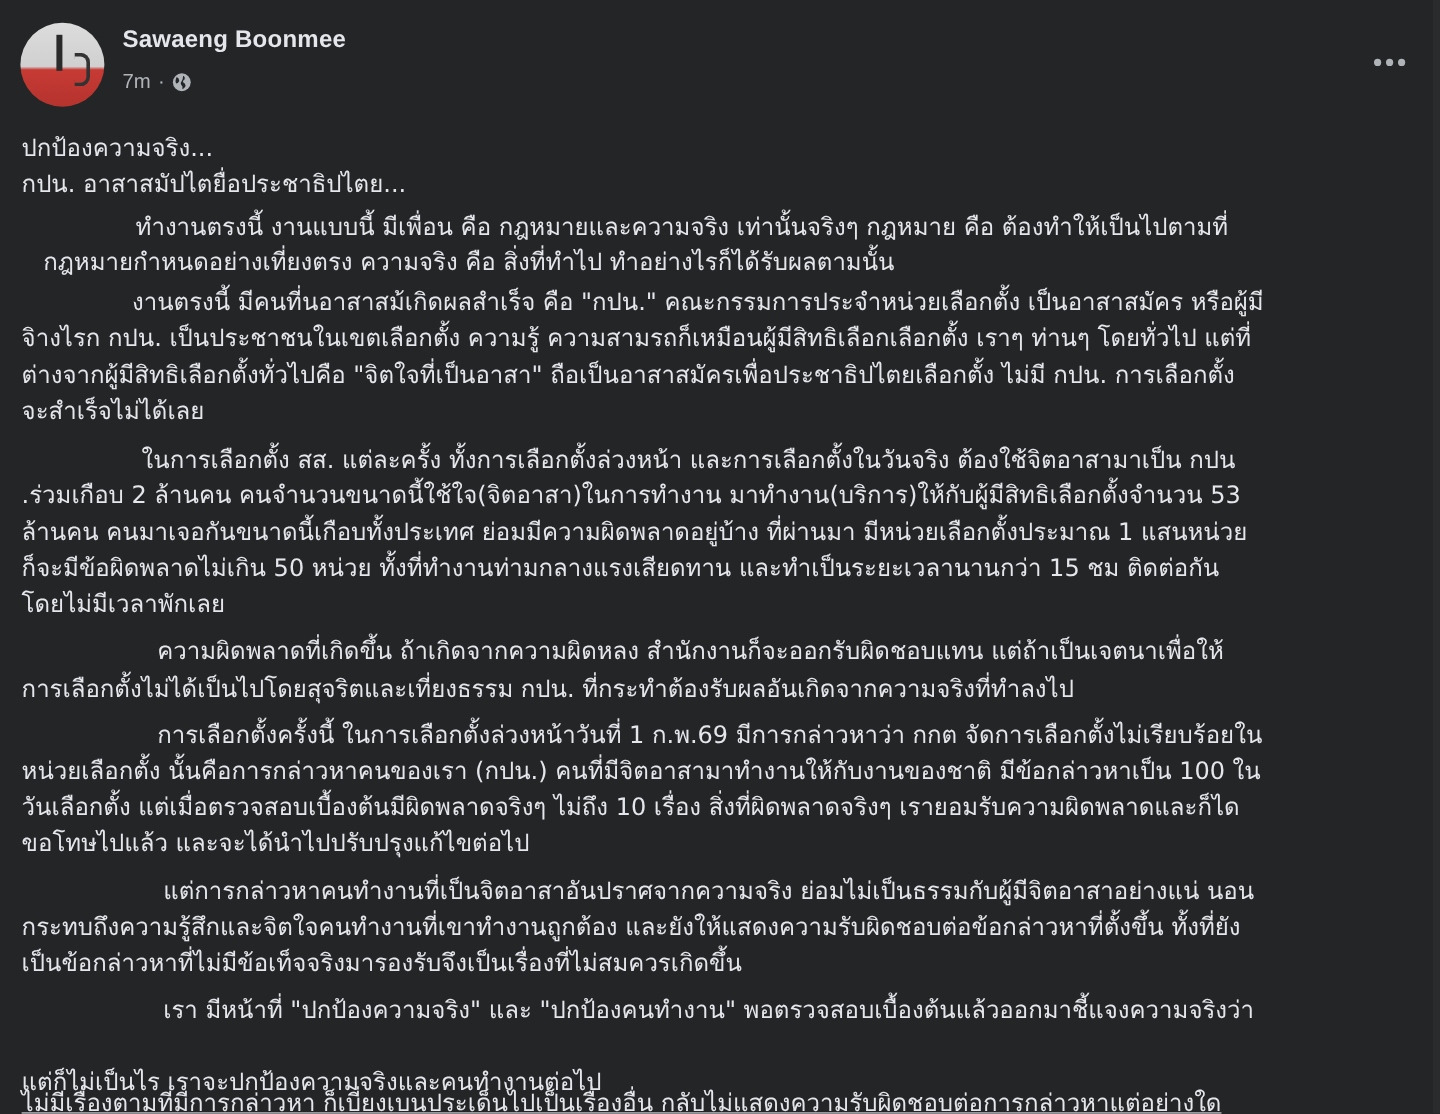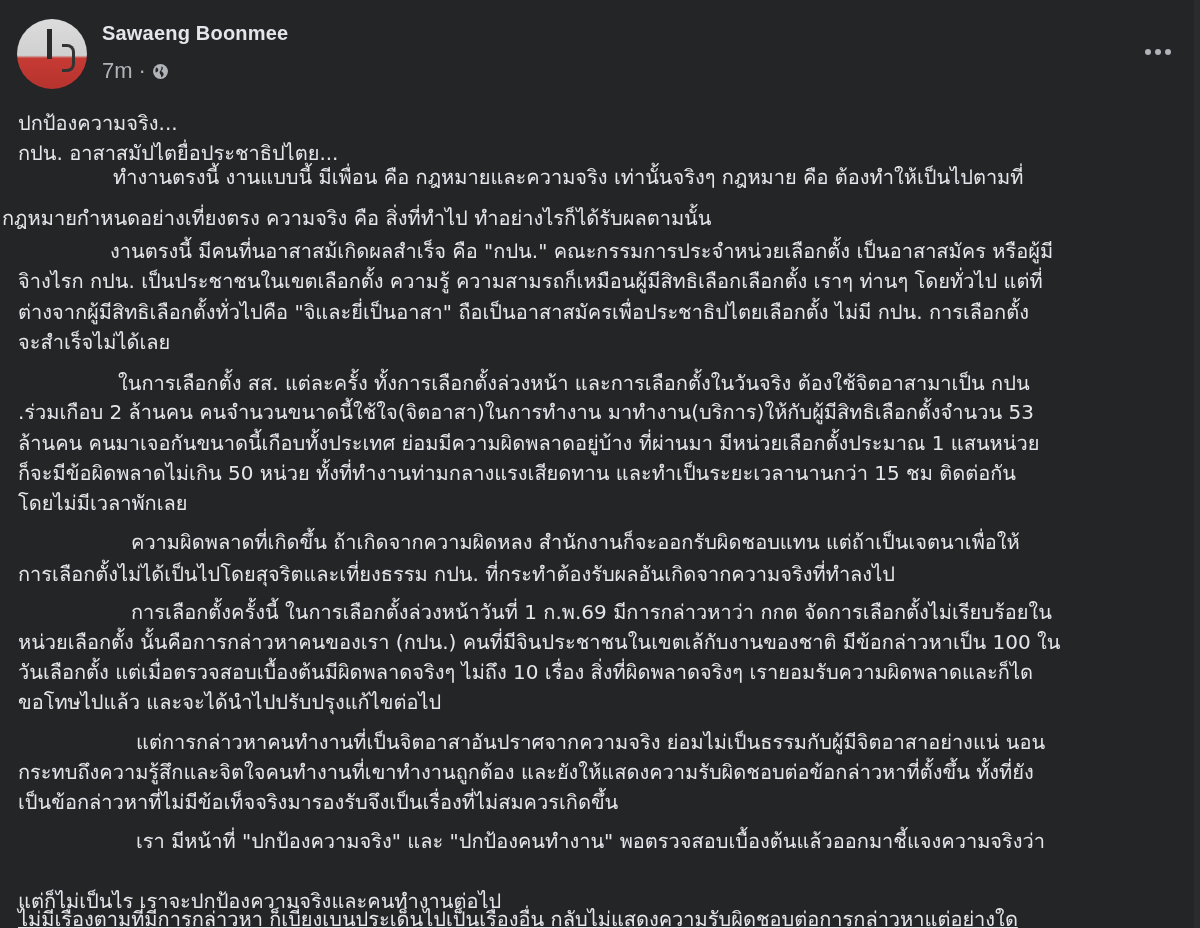--- a/index.html
+++ b/index.html
@@ -17,21 +17,21 @@
     background:linear-gradient(180deg,#dcdcdc 0%,#d0d0d0 52%,#c73a34 56%,#b5332e 100%);
   }
   .avatar .bar1 { position:absolute; left:30px; top:10px; width:5px; height:30px; background:#2a2a2a; }
   .avatar .bar2 { position:absolute; left:45px; top:25px; width:10px; height:22px; border:3px solid #333; border-left:none; border-radius:0 8px 8px 0; }
   .author {
     position:absolute; left:102px; top:22px;
     font-size:20px; font-weight:bold; color:#e4e6eb; letter-spacing:0.2px;
     font-family:"Liberation Sans",sans-serif;
   }
   .meta {
-    position:absolute; left:102px; top:58px; font-size:22px; color:#b0b3b8;
+    position:absolute; left:102px; top:58px; font-size:17px; color:#b0b3b8;
     display:flex; align-items:center; gap:6px;
     font-family:"Liberation Sans",sans-serif;
   }
   .globe { width:17px; height:17px; display:inline-block; }
   .more {
     position:absolute; left:1140px; top:40px; width:36px; height:24px;
     display:flex; align-items:center; justify-content:center; gap:4px; cursor:pointer;
   }
   .more span { width:6px; height:6px; border-radius:50%; background:#b0b3b8; display:block; }
   .line {
@@ -61,35 +61,35 @@
   </div>
   <div class="more">
     <span></span>
     <span></span>
     <span></span>
   </div>
 
   <div id="post-body">
     <div class="line" style="left: 18px; top: 108px;">ปกป้องความจริง...</div>
     <div class="line" style="left: 18px; top: 138px;">กปน. อาสาสมัปไตยื่อประชาธิปไตย...</div>
-    <div class="line" style="left: 113px; top: 162px;">ทำงานตรงนี้ งานแบบนี้ มีเพื่อน คือ กฎหมายและความจริง เท่านั้นจริงๆ  กฎหมาย คือ ต้องทำให้เป็นไปตามที่</div>
-    <div class="line" style="left: 2px; top: 203px;">กฎหมายกำหนดอย่างเที่ยงตรง ความจริง คือ สิ่งที่ทำไป ทำอย่างไรก็ได้รับผลตามนั้น</div>
+    <div class="line" style="left: 113px; top: 174px;">ทำงานตรงนี้ งานแบบนี้ มีเพื่อน คือ กฎหมายและความจริง เท่านั้นจริงๆ  กฎหมาย คือ ต้องทำให้เป็นไปตามที่</div>
+    <div class="line" style="left: 36px; top: 203px;">กฎหมายกำหนดอย่างเที่ยงตรง ความจริง คือ สิ่งที่ทำไป ทำอย่างไรก็ได้รับผลตามนั้น</div>
     <div class="line" style="left: 110px; top: 236px;">งานตรงนี้ มีคนที่นอาสาสม้เกิดผลสำเร็จ คือ "กปน." คณะกรรมการประจำหน่วยเลือกตั้ง เป็นอาสาสมัคร หรือผู้มี</div>
     <div class="line" style="left: 18px; top: 266px;">จิางไรก กปน. เป็นประชาชนในเขตเลือกตั้ง ความรู้ ความสามรถก็เหมือนผู้มีสิทธิเลือกเลือกตั้ง เราๆ ท่านๆ โดยทั่วไป แต่ที่</div>
-    <div class="line" style="left: 18px; top: 297px;">ต่างจากผู้มีสิทธิเลือกตั้งทั่วไปคือ  "จิและยี่เป็นอาสา" ถือเป็นอาสาสมัครเพื่อประชาธิปไตยเลือกตั้ง ไม่มี กปน. การเลือกตั้ง</div>
+    <div class="line" style="left: 18px; top: 297px;">ต่างจากผู้มีสิทธิเลือกตั้งทั่วไปคือ  "จิตใจที่เป็นอาสา" ถือเป็นอาสาสมัครเพื่อประชาธิปไตยเลือกตั้ง ไม่มี กปน. การเลือกตั้ง</div>
     <div class="line" style="left: 18px; top: 327px;">จะสำเร็จไม่ได้เลย</div>
     <div class="line" style="left: 118px; top: 368px;">ในการเลือกตั้ง สส. แต่ละครั้ง ทั้งการเลือกตั้งล่วงหน้า และการเลือกตั้งในวันจริง ต้องใช้จิตอาสามาเป็น กปน</div>
     <div class="line" style="left: 18px; top: 397px;">.ร่วมเกือบ 2 ล้านคน คนจำนวนขนาดนี้ใช้ใจ(จิตอาสา)ในการทำงาน มาทำงาน(บริการ)ให้กับผู้มีสิทธิเลือกตั้งจำนวน 53</div>
     <div class="line" style="left: 18px; top: 428px; text-align: right;">ล้านคน คนมาเจอกันขนาดนี้เกือบทั้งประเทศ ย่อมมีความผิดพลาดอยู่บ้าง ที่ผ่านมา มีหน่วยเลือกตั้งประมาณ 1 แสนหน่วย</div>
     <div class="line" style="left: 18px; top: 458px;">ก็จะมีข้อผิดพลาดไม่เกิน 50 หน่วย ทั้งที่ทำงานท่ามกลางแรงเสียดทาน และทำเป็นระยะเวลานานกว่า 15 ชม ติดต่อกัน</div>
     <div class="line" style="left: 18px; top: 488px;">โดยไม่มีเวลาพักเลย</div>
     <div class="line" style="left: 131px; top: 527px;">ความผิดพลาดที่เกิดขึ้น ถ้าเกิดจากความผิดหลง สำนักงานก็จะออกรับผิดชอบแทน แต่ถ้าเป็นเจตนาเพื่อให้</div>
     <div class="line" style="left: 18px; top: 559px;">การเลือกตั้งไม่ได้เป็นไปโดยสุจริตและเที่ยงธรรม กปน. ที่กระทำต้องรับผลอันเกิดจากความจริงที่ทำลงไป</div>
     <div class="line" style="left: 131px; top: 597px;">การเลือกตั้งครั้งนี้ ในการเลือกตั้งล่วงหน้าวันที่ 1 ก.พ.69 มีการกล่าวหาว่า กกต จัดการเลือกตั้งไม่เรียบร้อยใน</div>
-    <div class="line" style="left: 18px; top: 627px;">หน่วยเลือกตั้ง นั้นคือการกล่าวหาคนของเรา (กปน.) คนที่มีจินประชาชนในเขตเล้กับงานของชาติ มีข้อกล่าวหาเป็น 100 ใน</div>
+    <div class="line" style="left: 18px; top: 627px;">หน่วยเลือกตั้ง นั้นคือการกล่าวหาคนของเรา (กปน.) คนที่มีจิตอาสามาทำงานให้กับงานของชาติ มีข้อกล่าวหาเป็น 100 ใน</div>
     <div class="line" style="left: 18px; top: 657px;">วันเลือกตั้ง แต่เมื่อตรวจสอบเบื้องต้นมีผิดพลาดจริงๆ ไม่ถึง 10 เรื่อง สิ่งที่ผิดพลาดจริงๆ เรายอมรับความผิดพลาดและก็ได</div>
     <div class="line" style="left: 18px; top: 687px;">ขอโทษไปแล้ว และจะได้นำไปปรับปรุงแก้ไขต่อไป</div>
     <div class="line" style="left: 136px; top: 727px;">แต่การกล่าวหาคนทำงานที่เป็นจิตอาสาอันปราศจากความจริง ย่อมไม่เป็นธรรมกับผู้มีจิตอาสาอย่างแน่ นอน</div>
     <div class="line" style="left: 18px; top: 757px;">กระทบถึงความรู้สึกและจิตใจคนทำงานที่เขาทำงานถูกต้อง และยังให้แสดงความรับผิดชอบต่อข้อกล่าวหาที่ตั้งขึ้น ทั้งที่ยัง</div>
     <div class="line" style="left: 18px; top: 787px;">เป็นข้อกล่าวหาที่ไม่มีข้อเท็จจริงมารองรับจึงเป็นเรื่องที่ไม่สมควรเกิดขึ้น</div>
     <div class="line" style="left: 136px; top: 826px;">เรา มีหน้าที่ "ปกป้องความจริง" และ "ปกป้องคนทำงาน" พอตรวจสอบเบื้องต้นแล้วออกมาชี้แจงความจริงว่า</div>
     <div class="line" style="left: 18px; top: 904px; text-decoration: underline;">ไม่มีเรื่องตามที่มีการกล่าวหา ก็เบี่ยงเบนประเด็นไปเป็นเรื่องอื่น กลับไม่แสดงความรับผิดชอบต่อการกล่าวหาแต่อย่างใด</div>
     <div class="line" style="left: 18px; top: 886px;">แต่ก็ไม่เป็นไร เราจะปกป้องความจริงและคนทำงานต่อไป</div>
   </div>
   <div class="scroll-edge"></div>

